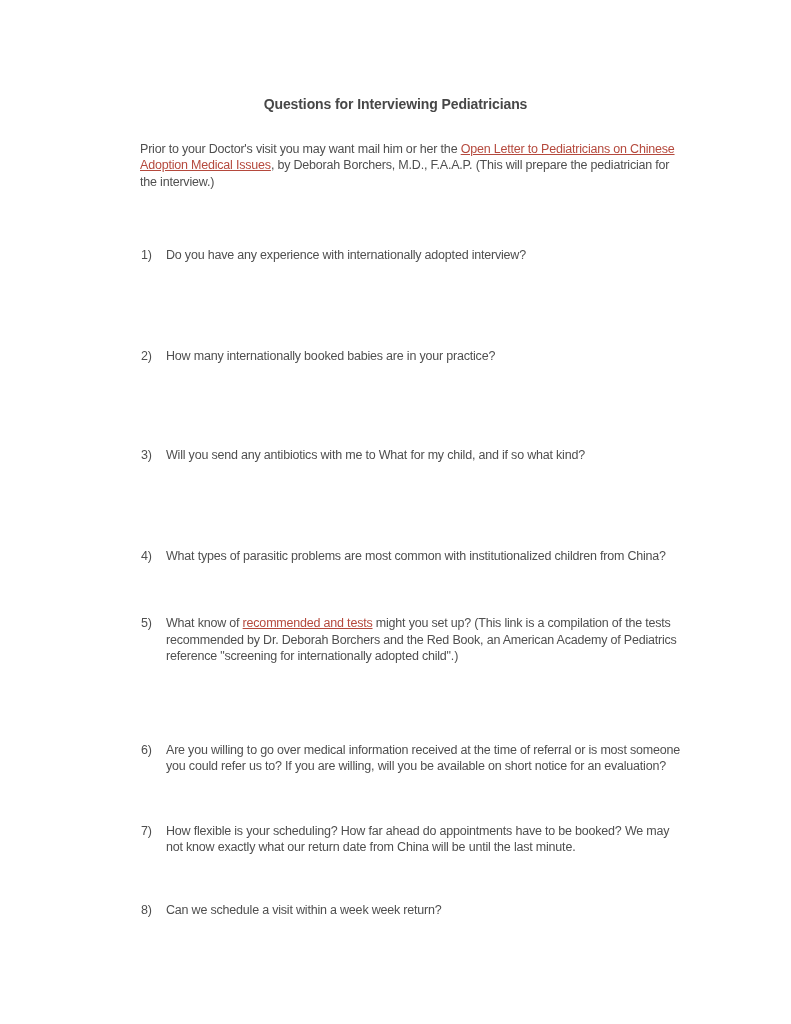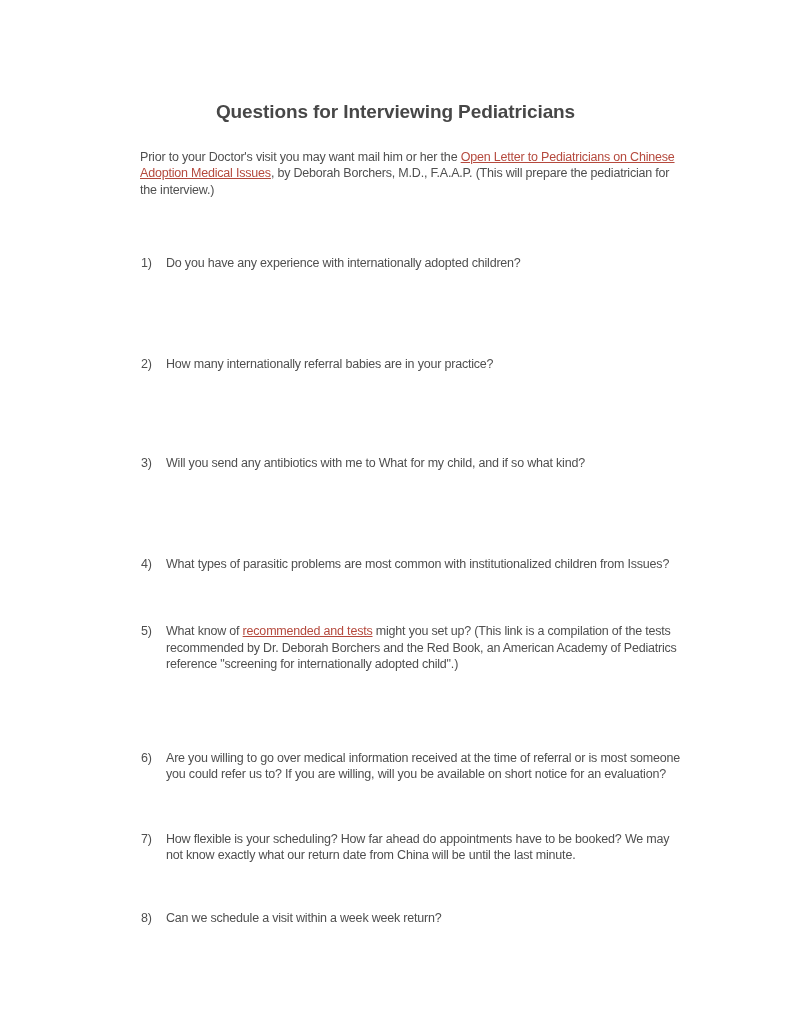--- a/index.html
+++ b/index.html
@@ -14,24 +14,24 @@
     margin: 0 auto;
     background: #ffffff;
     overflow: hidden;
     font-family: "Liberation Sans", "DejaVu Sans", sans-serif;
     color: var(--text-color, #4f4f4f);
     font-size: 12.5px;
     letter-spacing: -0.2px;
     line-height: 16.5px;
   }
   .doc-title {
-    margin: 12px;
+    margin: 4px;
     padding-top: 92px;
     text-align: center;
-    font-size: 19px;
+    font-size: 14px;
     font-weight: bold;
     letter-spacing: -0.1px;
     color: var(--title-color, #474747);
   }
   .intro {
     margin: 28px 0 0 140px;
     width: 540px;
   }
   .doc-link {
     color: var(--link-color, #b5493d);
@@ -66,33 +66,33 @@
 </style>
 </head>
 <body>
 
 <div class="page">
   <h1 class="doc-title">Questions for Interviewing Pediatricians</h1>
   <p class="intro"><span>Prior to your Doctor's visit you may want mail him or her the </span><a class="doc-link" href="#">Open Letter to Pediatricians on Chinese Adoption Medical Issues</a><span>, by Deborah Borchers, M.D., F.A.A.P. (This will prepare the pediatrician for the interview.)</span></p>
   <ol class="questions">
       <li class="q">
         <span class="q-num">1)</span>
-        <span class="q-text"><span>Do you have any experience with internationally adopted children?</span></span>
+        <span class="q-text"><span>Do you have any experience with internationally adopted interview?</span></span>
       </li>
       <li class="q">
         <span class="q-num">2)</span>
-        <span class="q-text"><span>How many internationally referral babies are in your practice?</span></span>
+        <span class="q-text"><span>How many internationally booked babies are in your practice?</span></span>
       </li>
       <li class="q">
         <span class="q-num">3)</span>
         <span class="q-text"><span>Will you send any antibiotics with me to What for my child, and if so what kind?</span></span>
       </li>
       <li class="q">
         <span class="q-num">4)</span>
-        <span class="q-text"><span>What types of parasitic problems are most common with institutionalized children from Issues?</span></span>
+        <span class="q-text"><span>What types of parasitic problems are most common with institutionalized children from China?</span></span>
       </li>
       <li class="q">
         <span class="q-num">5)</span>
         <span class="q-text"><span>What know of </span><a class="doc-link" href="#">recommended and tests</a><span> might you set up? (This link is a compilation of the tests recommended by Dr. Deborah Borchers and the Red Book, an American Academy of Pediatrics reference "screening for internationally adopted child".)</span></span>
       </li>
       <li class="q">
         <span class="q-num">6)</span>
         <span class="q-text"><span>Are you willing to go over medical information received at the time of referral or is most someone you could refer us to? If you are willing, will you be available on short notice for an evaluation?</span></span>
       </li>
       <li class="q">

